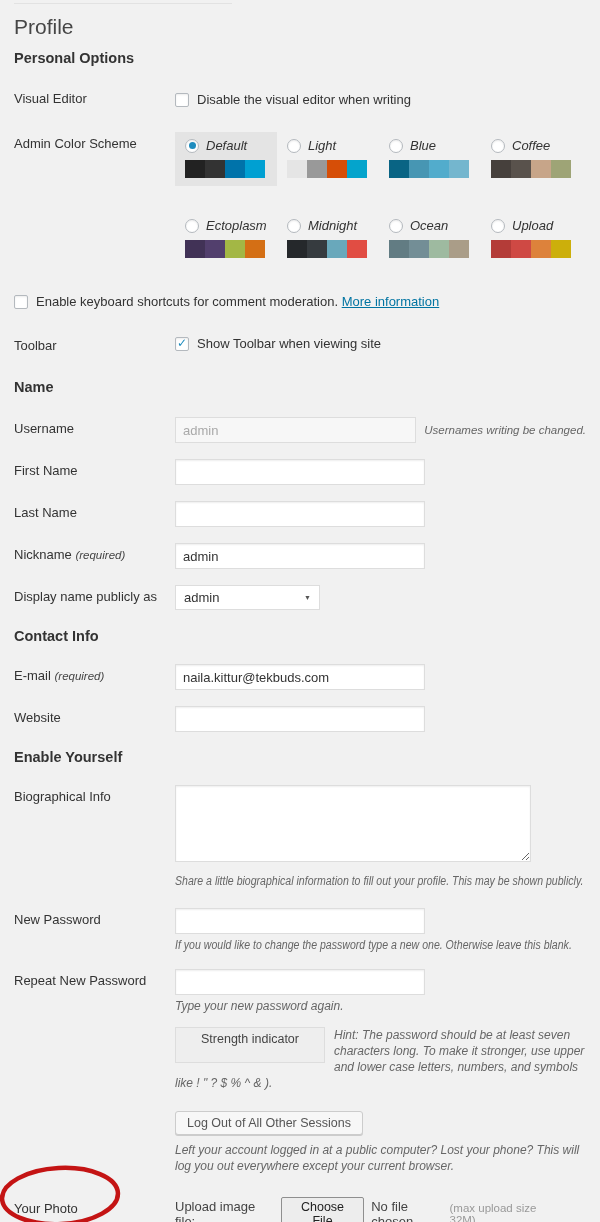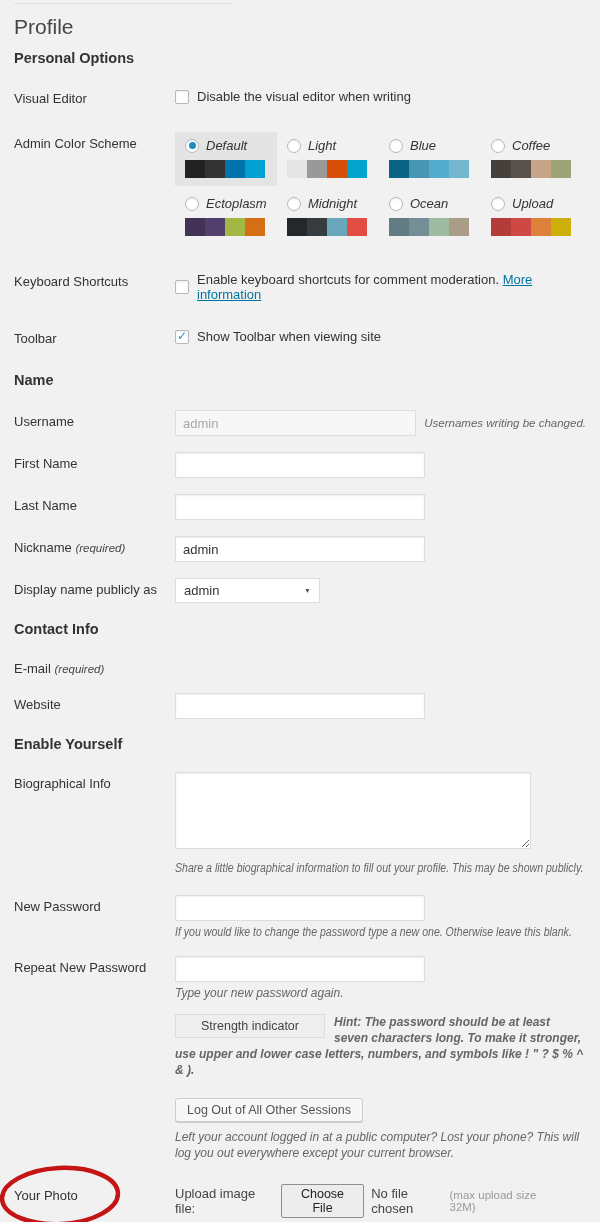--- a/index.html
+++ b/index.html
@@ -19,21 +19,21 @@
   h2.mt-name { margin-top: 24px; }
   h2.mt-contact { margin-top: 17px; }
   h2.mt-about { margin-top: 16px; }
 
   .row { display: flex; align-items: flex-start; }
   .row-label { width: 161px; flex-shrink: 0; font-size: 13px; color: #333; padding-top: 4px; line-height: 16px; }
   .row-label .req { font-style: italic; font-size: 11.5px; color: #444; }
   .row-ctl { flex: 1 1 auto; min-width: 0; }
   .ctl-only { margin-left: 161px; }
 
-  .mt-visual { margin-top: 20px; }
+  .mt-visual { margin-top: 20px; align-items: flex-end; }
   .mt-colors { margin-top: 25px; }
   .mt-keyboard { margin-top: 26px; }
   .mt-toolbar { margin-top: 25px; }
   .mt-username { margin-top: 21px; }
   .mt-16 { margin-top: 16px; }
   .mt-email { margin-top: 19px; }
   .mt-bio { margin-top: 19px; }
   .mt-newpass { margin-top: 19px; }
   .mt-strength { margin-top: 13px; }
   .mt-logout { margin-top: 20px; }
@@ -58,21 +58,21 @@
   .radio {
     width: 14px; height: 14px; border-radius: 50%; background: #fff;
     border: 1px solid #b4b9be; margin-right: 7px; flex-shrink: 0;
     display: inline-flex; align-items: center; justify-content: center;
     box-shadow: inset 0 1px 2px rgba(0,0,0,.08);
   }
   .radio .dot { width: 7px; height: 7px; border-radius: 50%; background: #1e8cbe; }
   .scheme-name { font-size: 13px; color: #333; }
   .swatches { display: flex; margin-top: 7px; }
   .swatch { width: 20px; height: 18px; display: inline-block; }
-  .schemes-row2 { margin-top: 4px; }
+  .schemes-row2 { margin-top: 26px; }
 
   
   .txt {
     width: 250px; height: 26px; border: 1px solid #ddd; background: #fff;
     font-family: inherit; font-size: 13px; color: #333; padding: 0 7px;
     box-shadow: inset 0 1px 2px rgba(0,0,0,.07); outline: none;
   }
   .txt:disabled { background: #f7f7f7; color: #a9a9a9; box-shadow: none; }
   .inline-note { font-size: 11.5px; font-style: italic; color: #666; margin-left: 8px; padding-top: 7px; display: inline-block; white-space: nowrap; }
   .row-inline { display: flex; align-items: flex-start; }
@@ -90,25 +90,25 @@
     box-shadow: inset 0 1px 2px rgba(0,0,0,.07); resize: both; outline: none;
   }
   .note { font-size: 12px; font-style: italic; color: #666; line-height: 16px; }
   .note-block { margin-top: 7px; }
   .note-tight { margin-top: 3px; }
   .note-oneline { white-space: nowrap; transform: scaleX(.88); transform-origin: 0 50%; }
 
   
   .strength-wrap { font-size: 12px; }
   .strength-box {
-    float: left; width: 150px; height: 24px; background: #eee; border: 1px solid #ddd;
+    float: left; width: 150px; height: 36px; background: #eee; border: 1px solid #ddd;
     text-align: center; line-height: 22px; font-size: 12.5px; color: #444; font-style: normal;
     margin-right: 9px; margin-bottom: 3px;
   }
-  .hint-text { font-size: 12px; font-style: italic; color: #666; line-height: 16px; font-weight: bold; }
+  .hint-text { font-size: 12px; font-style: italic; color: #666; line-height: 16px; }
 
   .btn-secondary {
     display: inline-block; background: #f7f7f7; border: 1px solid #ccc; border-radius: 3px;
     font-family: inherit; font-size: 12.5px; color: #555; padding: 4px 11px; cursor: pointer;
     box-shadow: 0 1px 0 #ccc;
   }
 
   
   .photo-ctl { display: flex; align-items: center; font-size: 13px; color: #444; }
   .file-btn {
@@ -238,21 +238,20 @@
               <span class="swatch" style="background: rgb(207, 73, 68);"></span>
               <span class="swatch" style="background: rgb(221, 130, 59);"></span>
               <span class="swatch" style="background: rgb(204, 175, 11);"></span>
           </div>
         </div>
       </div>
     </div>
   </div>
 
   <div class="row mt-keyboard">
-    <div class="row-label">Keyboard Shortcuts</div>
     <div class="row-ctl">
       <div class="cbrow">
         <span class="checkbox"></span>
         <span><span>Enable keyboard shortcuts for comment moderation.</span>&nbsp;<span class="link">More information</span></span>
       </div>
     </div>
   </div>
 
   <div class="row mt-toolbar">
     <div class="row-label">Toolbar</div>
@@ -298,20 +297,21 @@
         <span>admin</span>
         <span class="arrow">▼</span>
       </div>
     </div>
   </div>
 
   <h2 class="section-h mt-contact">Contact Info</h2>
 
   <div class="row mt-email">
     <div class="row-label"><span>E-mail</span> <span class="req">(required)</span></div>
+    <div class="row-ctl"><input class="txt" value="naila.kittur@tekbuds.com" style=""></div>
   </div>
 
   <div class="row mt-16">
     <div class="row-label">Website</div>
     <div class="row-ctl"><input class="txt" value="" style=""></div>
   </div>
 
   <h2 class="section-h mt-about">Enable Yourself</h2>
 
   <div class="row mt-bio">

